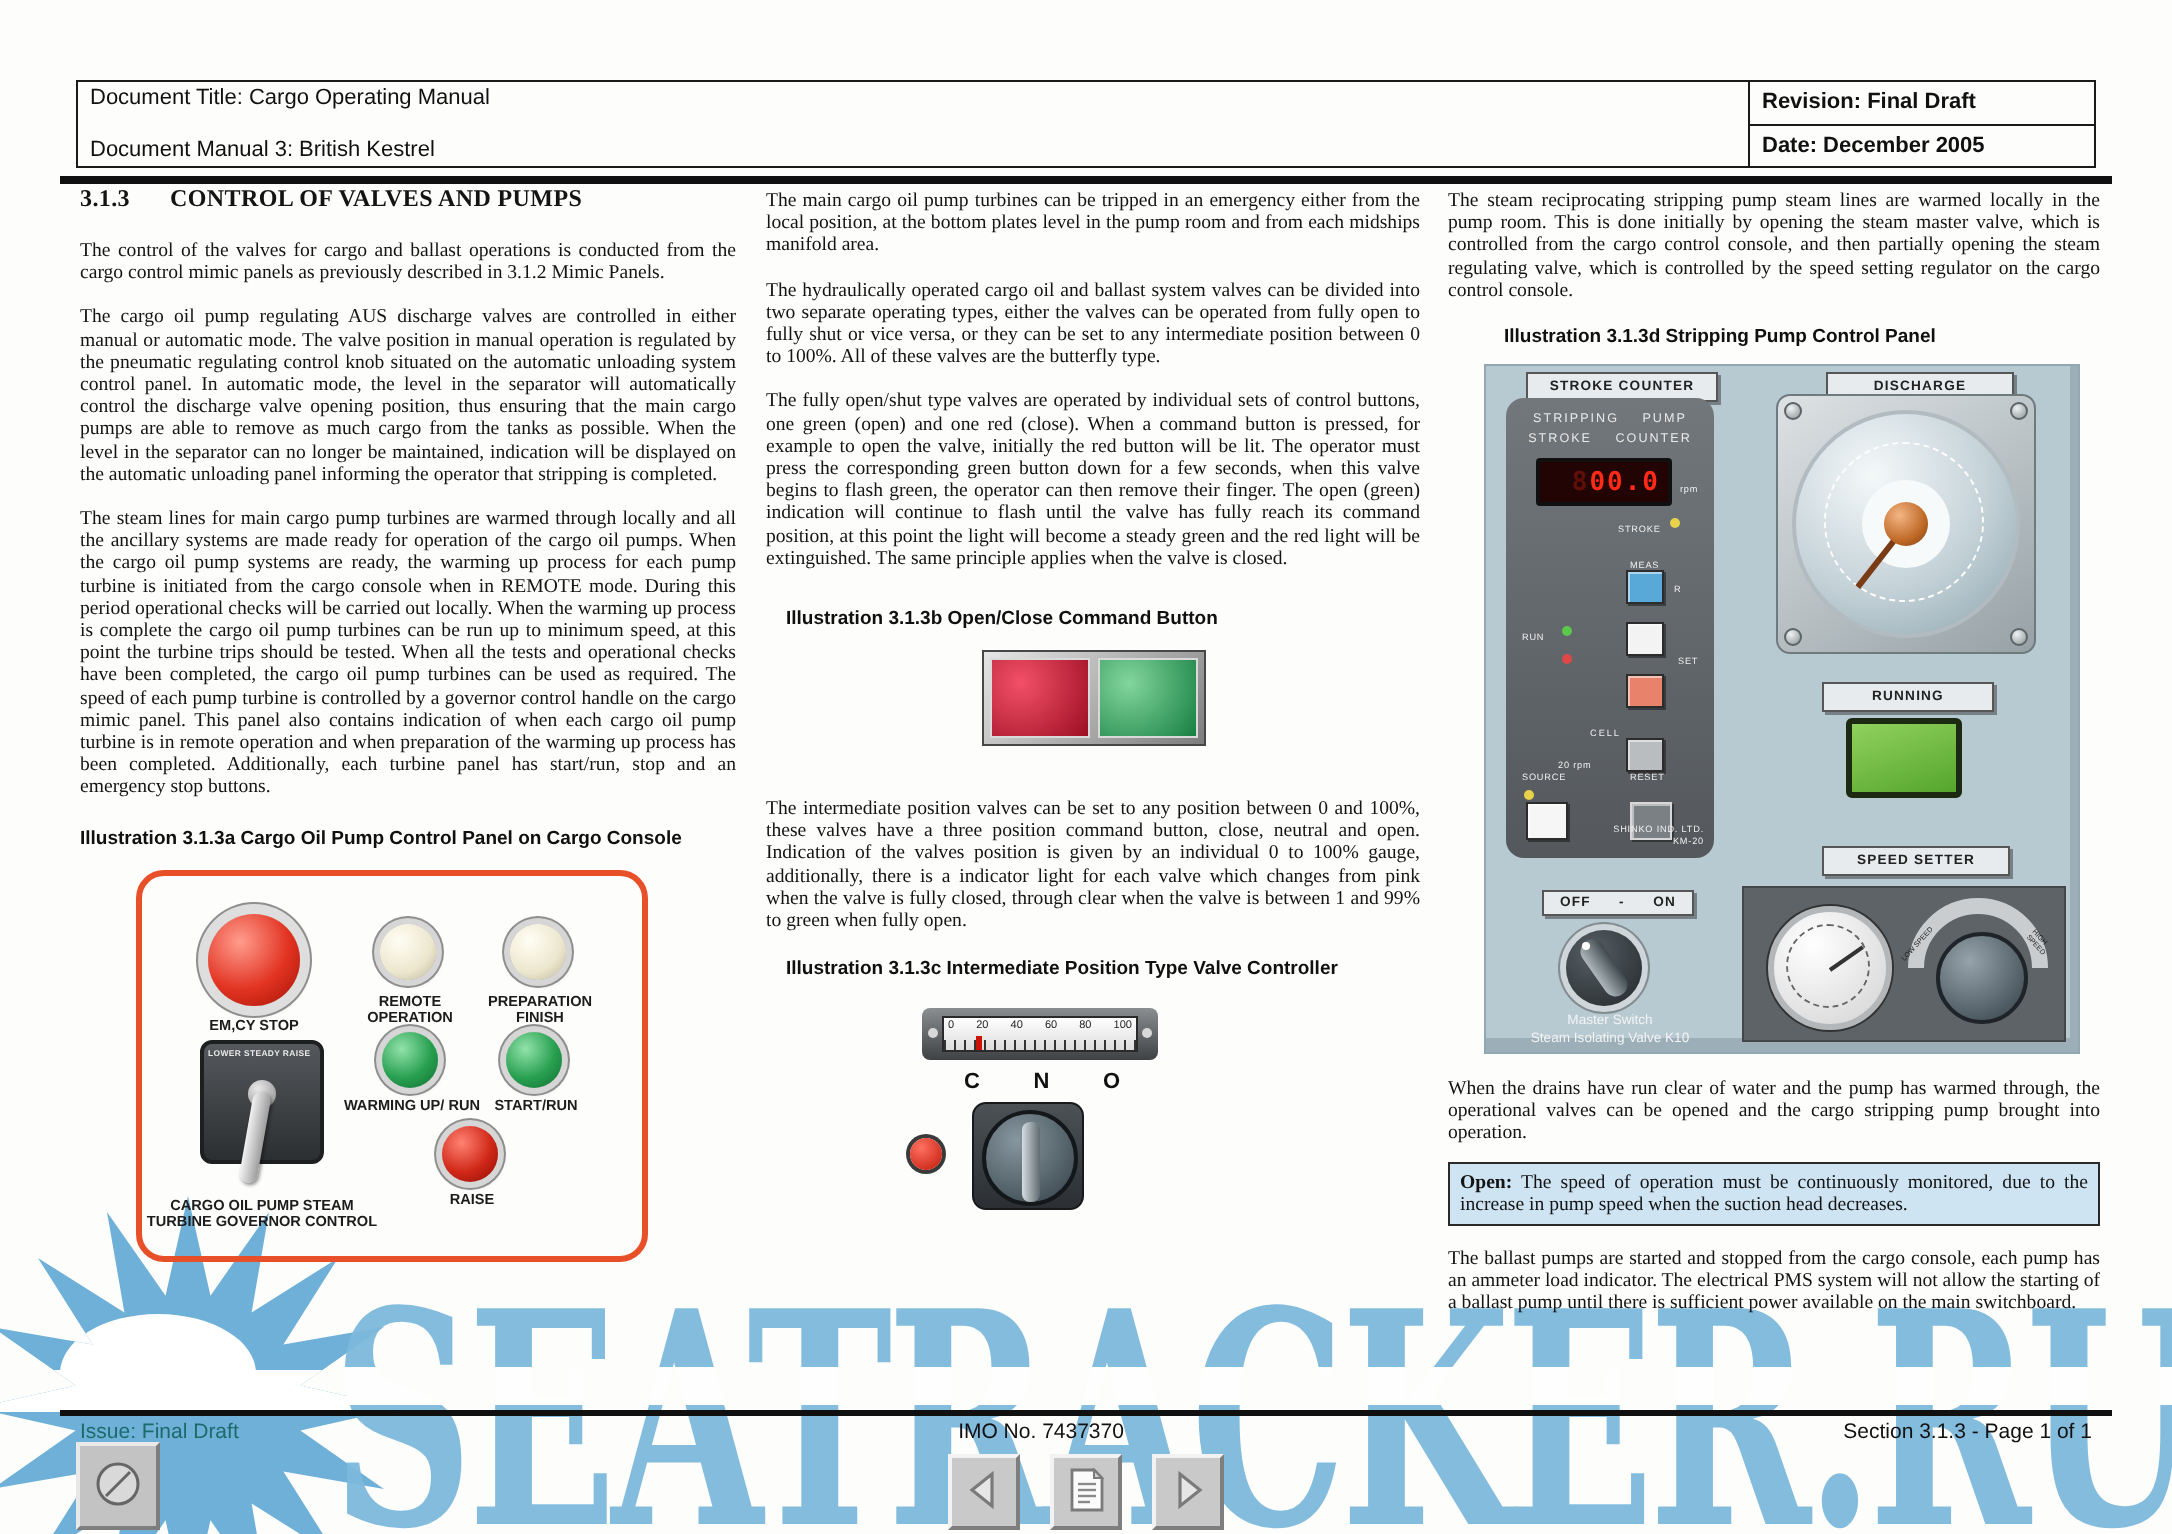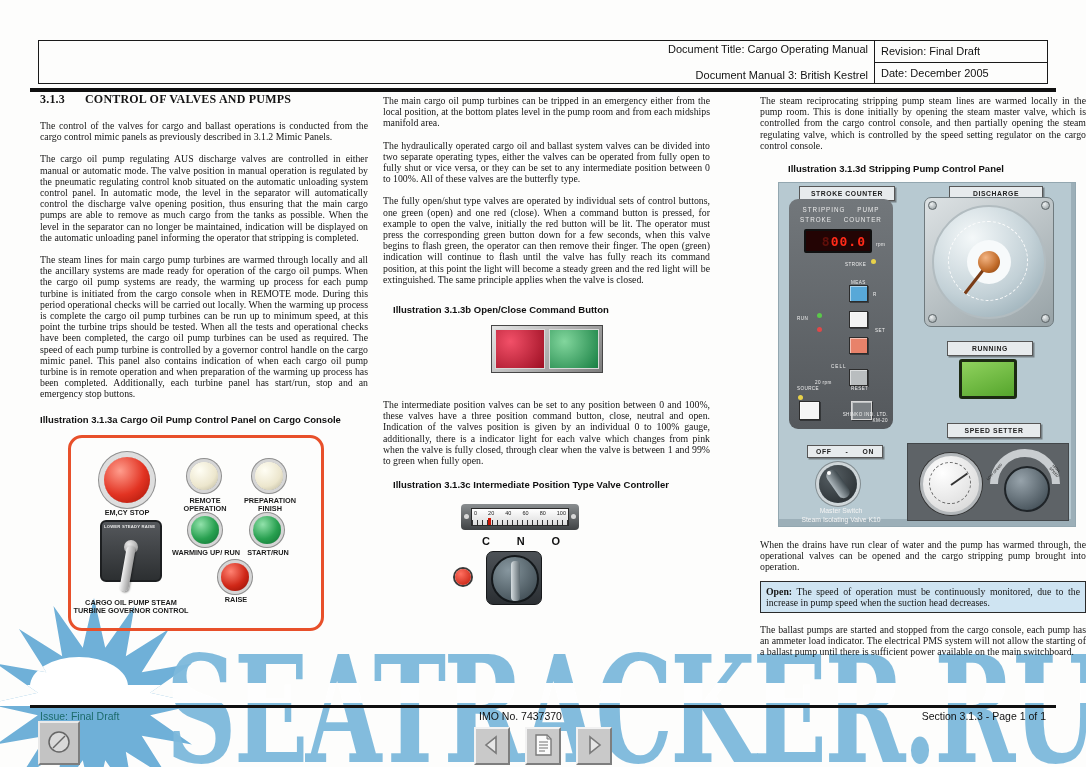--- a/index.html
+++ b/index.html
@@ -11,32 +11,32 @@
   .wm-dome{position:absolute;left:20%;top:28%;width:46%;height:14%;background:#fff;border-radius:50% 50% 0 0/100% 100% 0 0;}
   .wm-band{position:absolute;left:0;top:41%;width:100%;height:10%;background:#fff;}
   .wm-text{position:absolute;left:166px;top:636px;z-index:1;font:bold 148px "DejaVu Serif",serif;line-height:1;
     letter-spacing:-4px;transform:scaleX(.66);transform-origin:left top;color:#7db9dc;white-space:nowrap;opacity:.95;}
   @supports (-webkit-background-clip:text){
     .wm-text{background:linear-gradient(180deg,#7db9dc 0 32%,#fff 32% 45%,#7db9dc 45% 100%);
       -webkit-background-clip:text;background-clip:text;color:transparent;-webkit-text-fill-color:transparent;}
   }
   
   .hdr{position:absolute;left:38px;top:40px;width:1008px;height:42px;border:1.5px solid #1a1a1a;
-    display:flex;z-index:2;background:transparent;font-size:11px;text-align:right;}
+    display:flex;z-index:2;background:transparent;font-size:11px;}
   .hdr-left{flex:1;padding:2px 6px;display:flex;flex-direction:column;justify-content:space-between;}
-  .hdr-right{width:172px;border-left:1.5px solid #1a1a1a;display:flex;flex-direction:column;}
+  .hdr-right{width:172px;border-left:1.5px solid #1a1a1a;display:flex;flex-direction:column;font-weight:bold;}
   .hdr-right div{flex:1;padding:2px 6px;display:flex;align-items:center;}
   .hdr-right div:first-child{border-bottom:1.2px solid #1a1a1a;}
   .rule-top{position:absolute;left:30px;right:30px;top:88px;height:4px;background:#101010;z-index:2;}
   
   .col{position:absolute;z-index:2;font-family:"Liberation Serif",serif;font-size:9.8px;line-height:11.2px;
     text-align:justify;color:#141414;}
   #col1{left:40px;top:92px;width:328px;}
   #col2{left:383px;top:95px;width:327px;}
-  #col3{left:760px;top:95px;width:326px;}
+  #col3{left:724px;top:95px;width:326px;}
   .col p{margin:0 0 11px 0;}
   h1.sec{font:bold 12px "Liberation Serif",serif;margin:0 0 13px 0;letter-spacing:.2px;}
   h1.sec .num{margin-right:20px;}
   .cap{font:bold 9.5px "Liberation Sans",sans-serif;color:#101010;text-align:left;}
   
   .panel-a{position:relative;width:250px;height:190px;margin:10px 0 0 28px;border:3px solid #e8502a;border-radius:14px;}
   .rbtn{position:absolute;border-radius:50%;}
   .ring{box-shadow:0 0 0 3px #d6d6d6,0 0 0 4px #8e8e8e,1px 2px 3px rgba(0,0,0,.35);}
   .btn-red-big{left:33px;top:19px;width:46px;height:46px;
     background:radial-gradient(circle at 35% 30%,#ff9d8d,#e23322 55%,#a31205);

